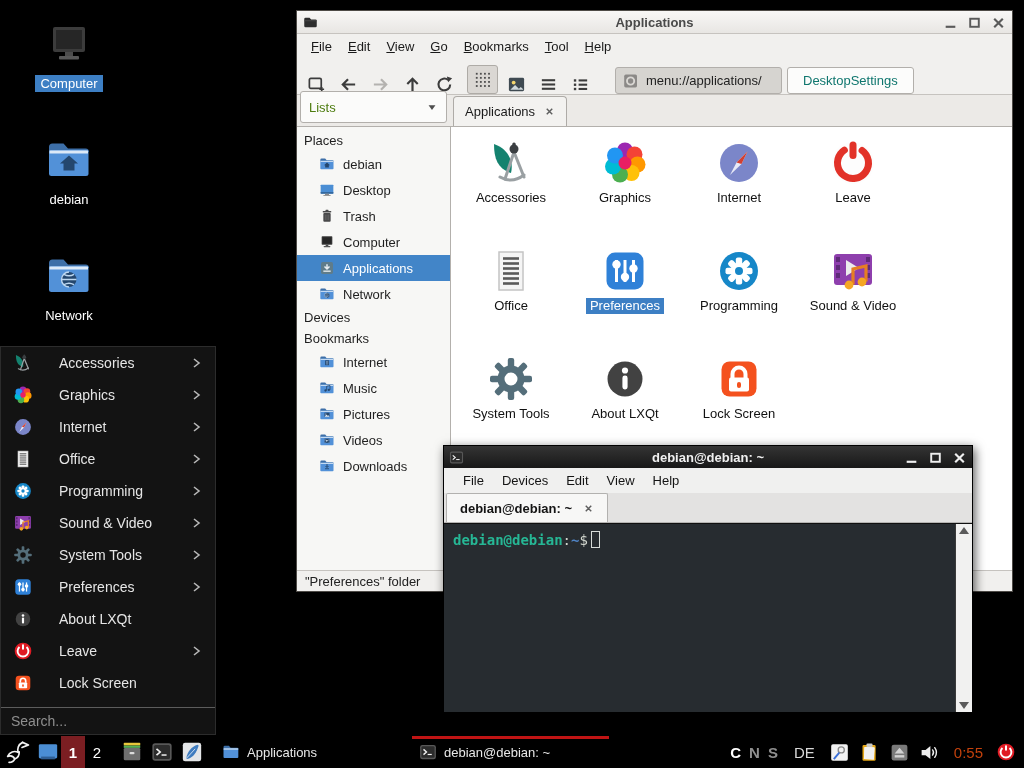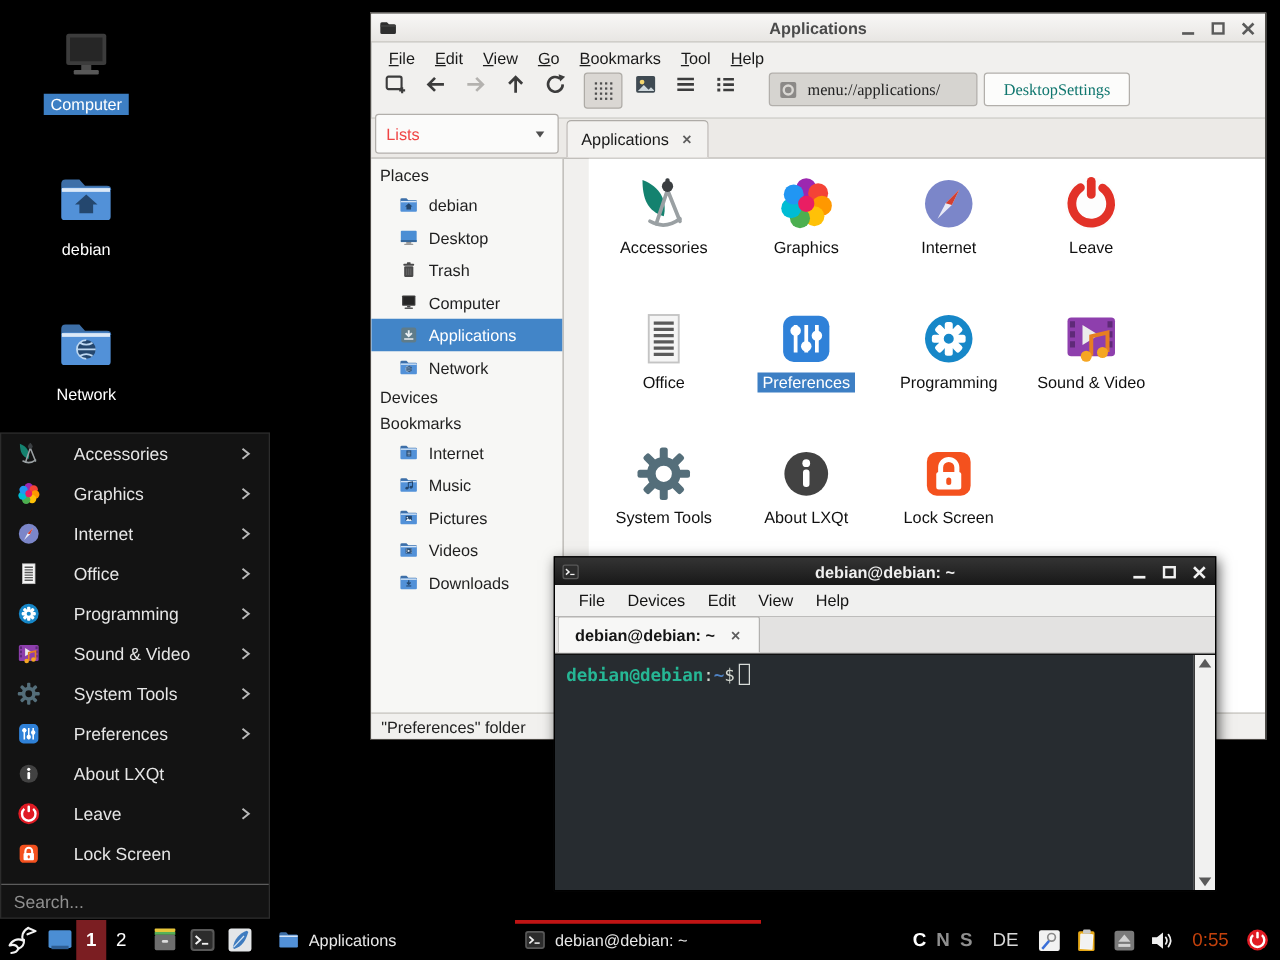--- a/index.html
+++ b/index.html
@@ -31,38 +31,38 @@
 
   
   .fm { position:absolute; left:296px; top:10px; width:717px; height:582px; background:#f1f0ee;
         border:1px solid #4e4b47; box-shadow:2px 3px 9px rgba(0,0,0,.55); z-index:10; display:flex; flex-direction:column; }
   .fm-titlebar { height:23px; background:linear-gradient(#f8f7f6,#e8e6e3); border-bottom:1px solid #c6c3bf;
                  display:flex; align-items:center; padding:0 6px; position:relative; color:#5a5a5a; }
   .fm-titlebar .ico { width:15px; height:15px; }
   .fm-title { position:absolute; left:0; right:0; text-align:center; font-weight:bold; color:#4a4a4a; }
   .fm-menubar { height:24px; display:flex; align-items:center; padding:0 6px; color:#1a1a1a; }
   .fm-menubar .mi { padding:0 8px; }
-  .fm-toolbar { height:37px; display:flex; align-items:flex-start; padding:0 10px; border-bottom:1px solid #c6c3bf;font-family:Liberation Serif, serif; }
+  .fm-toolbar { height:37px; display:flex; align-items:flex-end; padding:0 10px; border-bottom:1px solid #c6c3bf; }
   .tb-ico { width:19px; height:19px; margin-right:13px; }
   .tb-btn { padding:4px 5px; margin-right:9px; border-radius:3px; display:flex; }
   .tb-btn .tb-ico { margin:0; }
   .tb-btn.pressed { background:#dad7d3; border:1px solid #aeaba6; }
   .addrbar { height:27px; width:167px; margin-left:12px; background:#d6d4d0; border:1px solid #b2afab;
              border-radius:3px; display:flex; align-items:center; padding:0 7px; gap:7px; color:#222; }
   .addrbar .ico { width:16px; height:16px; }
   .crumb  { height:27px; margin-left:5px; background:#fcfcfb; border:1px solid #b2afab; border-radius:3px;
             display:flex; align-items:center; padding:0 15px; color:#0f766e; }
   .fm-panelrow { height:32px; background:#eceae7; border-bottom:1px solid #b3b0ac; display:flex; align-items:flex-end; }
   .combo { width:147px; height:29px; margin:0 3px 3px 3px; background:#fbfbfa; border:1px solid #b2afab; border-radius:3px;
-           display:flex; align-items:center; padding:15px 8px; color:#ef4444; }
+           display:flex; align-items:center; padding:15px 8px; color:#4d7c0f; }
   .combo .ico { width:12px; height:12px; margin-left:auto; }
   .fm-tab { height:30px; margin-left:3px; background:#f3f2f0; border:1px solid #aeaba7; border-bottom:none;
             border-radius:4px 4px 0 0; display:flex; align-items:center; padding:0 11px; gap:9px; color:#1a1a1a; }
   .fm-tab .ico { width:11px; height:11px; }
-  .fm-body { flex:1; display:flex; min-height:0;gap:20px; }
+  .fm-body { flex:1; display:flex; min-height:0; }
   .fm-sidebar { width:154px; background:#f7f7f5; border-right:1px solid #b3b0ac; padding-top:3px; overflow:hidden; }
   .sb-header { height:21px; display:flex; align-items:center; padding:0 7px; color:#1f1f1f; }
   .sb-item { height:26px; display:flex; align-items:center; padding-left:22px; gap:8px; color:#1f1f1f; }
   .sb-item .ico { width:16px; height:16px; }
   .sb-item.selected { background:#4285c8; color:#fff; }
   .fm-view { flex:1; background:#fff; overflow:hidden; }
   .fm-grid { display:grid; grid-template-columns:repeat(4,114px); grid-auto-rows:108px; padding:6px 0 0 3px; }
   .gi { display:flex; flex-direction:column; align-items:center; padding-top:6px; }
   .gi .ico { width:48px; height:48px; }
   .gi .lbl { margin-top:3px; text-align:center; line-height:16px; padding:0 4px; color:#111; max-width:104px; }

